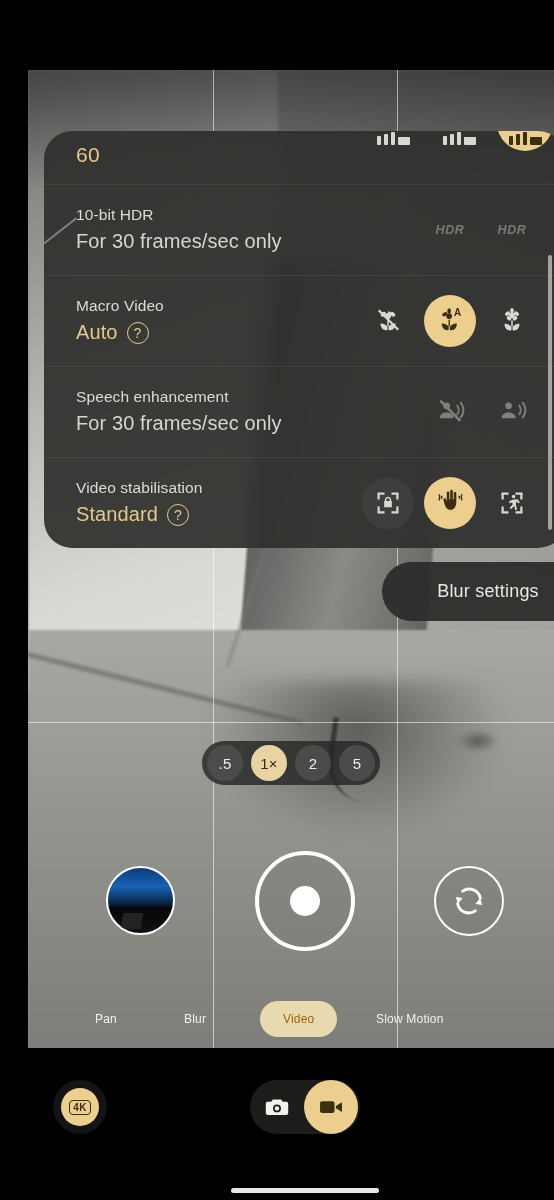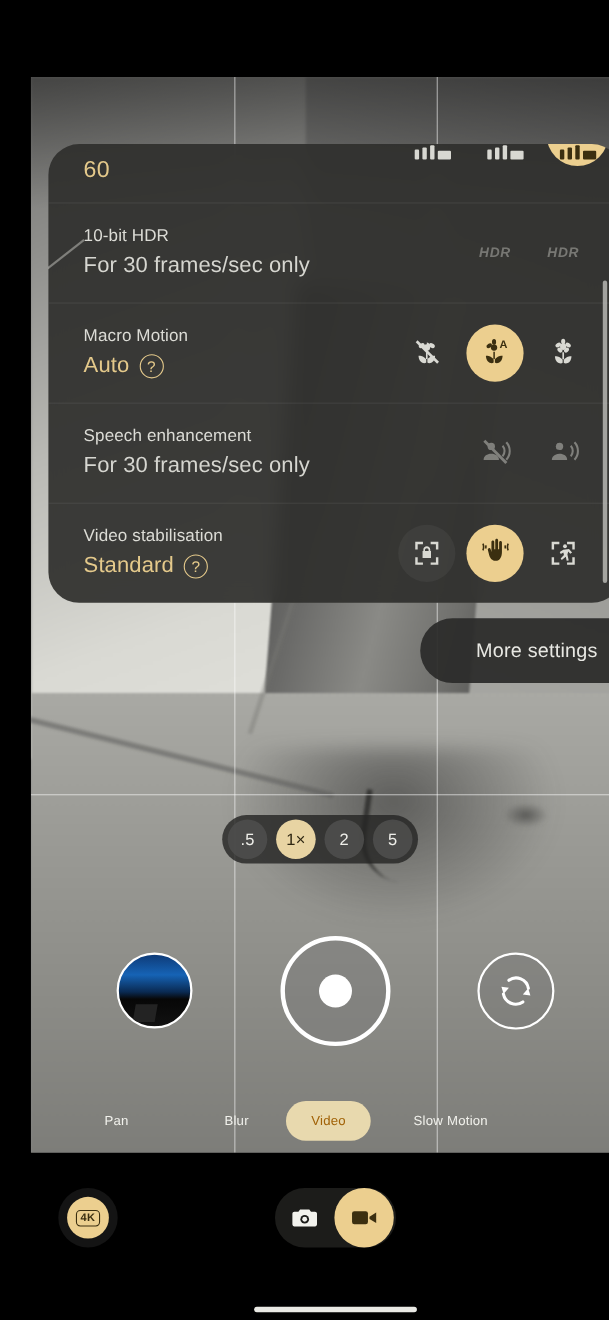--- a/index.html
+++ b/index.html
@@ -371,21 +371,21 @@
         </div>
         <div class="opt plain disabled">
           <span class="hdr-text">HDR</span>
         </div>
       </div>
     </div>
 
     <div class="setting-row">
       <div class="row-divider"></div>
       <div class="row-text">
-        <div class="row-title">Macro Motion</div>
+        <div class="row-title">Macro Video</div>
         <div class="row-value accent">
           <span>Auto</span>
           <span class="help-badge">?</span>
         </div>
       </div>
       <div class="opt-group">
         <div class="opt plain">
           <svg width="30" height="30" viewBox="0 0 24 24" aria-hidden="true">
             <g class="ic-light">
               <circle cx="12" cy="8" r="2.4"></circle>
@@ -505,21 +505,21 @@
             </g>
           </svg>
         </div>
       </div>
     </div>
 
     <div id="panel-scrollbar"></div>
   </div>
 
   <div id="more-settings">
-    <span>More settings</span>
+    <span>Blur settings</span>
   </div>
 
   <div id="zoom-bar">
     <div class="zoom-pill">
       <span>.5</span>
     </div>
     <div class="zoom-pill active">
       <span>1×</span>
     </div>
     <div class="zoom-pill">
@@ -548,21 +548,21 @@
         <path d="M4.1 9.6 8.2 10.2 5.3 13.6z"></path>
         <path d="M19.9 14.4 15.8 13.8 18.7 10.4z"></path>
       </g>
     </svg>
   </div>
 
   <div id="mode-bar">
     <div class="mode-item" style="left:67px;">
       <span>Pan</span>
     </div>
-    <div class="mode-item" style="left:176px;text-align:right;">
+    <div class="mode-item" style="left:156px;text-align:right;">
       <span>Blur</span>
     </div>
     <div class="mode-item selected" style="left:232px;">
       <span>Video</span>
     </div>
     <div class="mode-item" style="left:348px;">
       <span>Slow Motion</span>
     </div>
     <div class="mode-item" style="left:541px;">
       <span>Tim</span>

